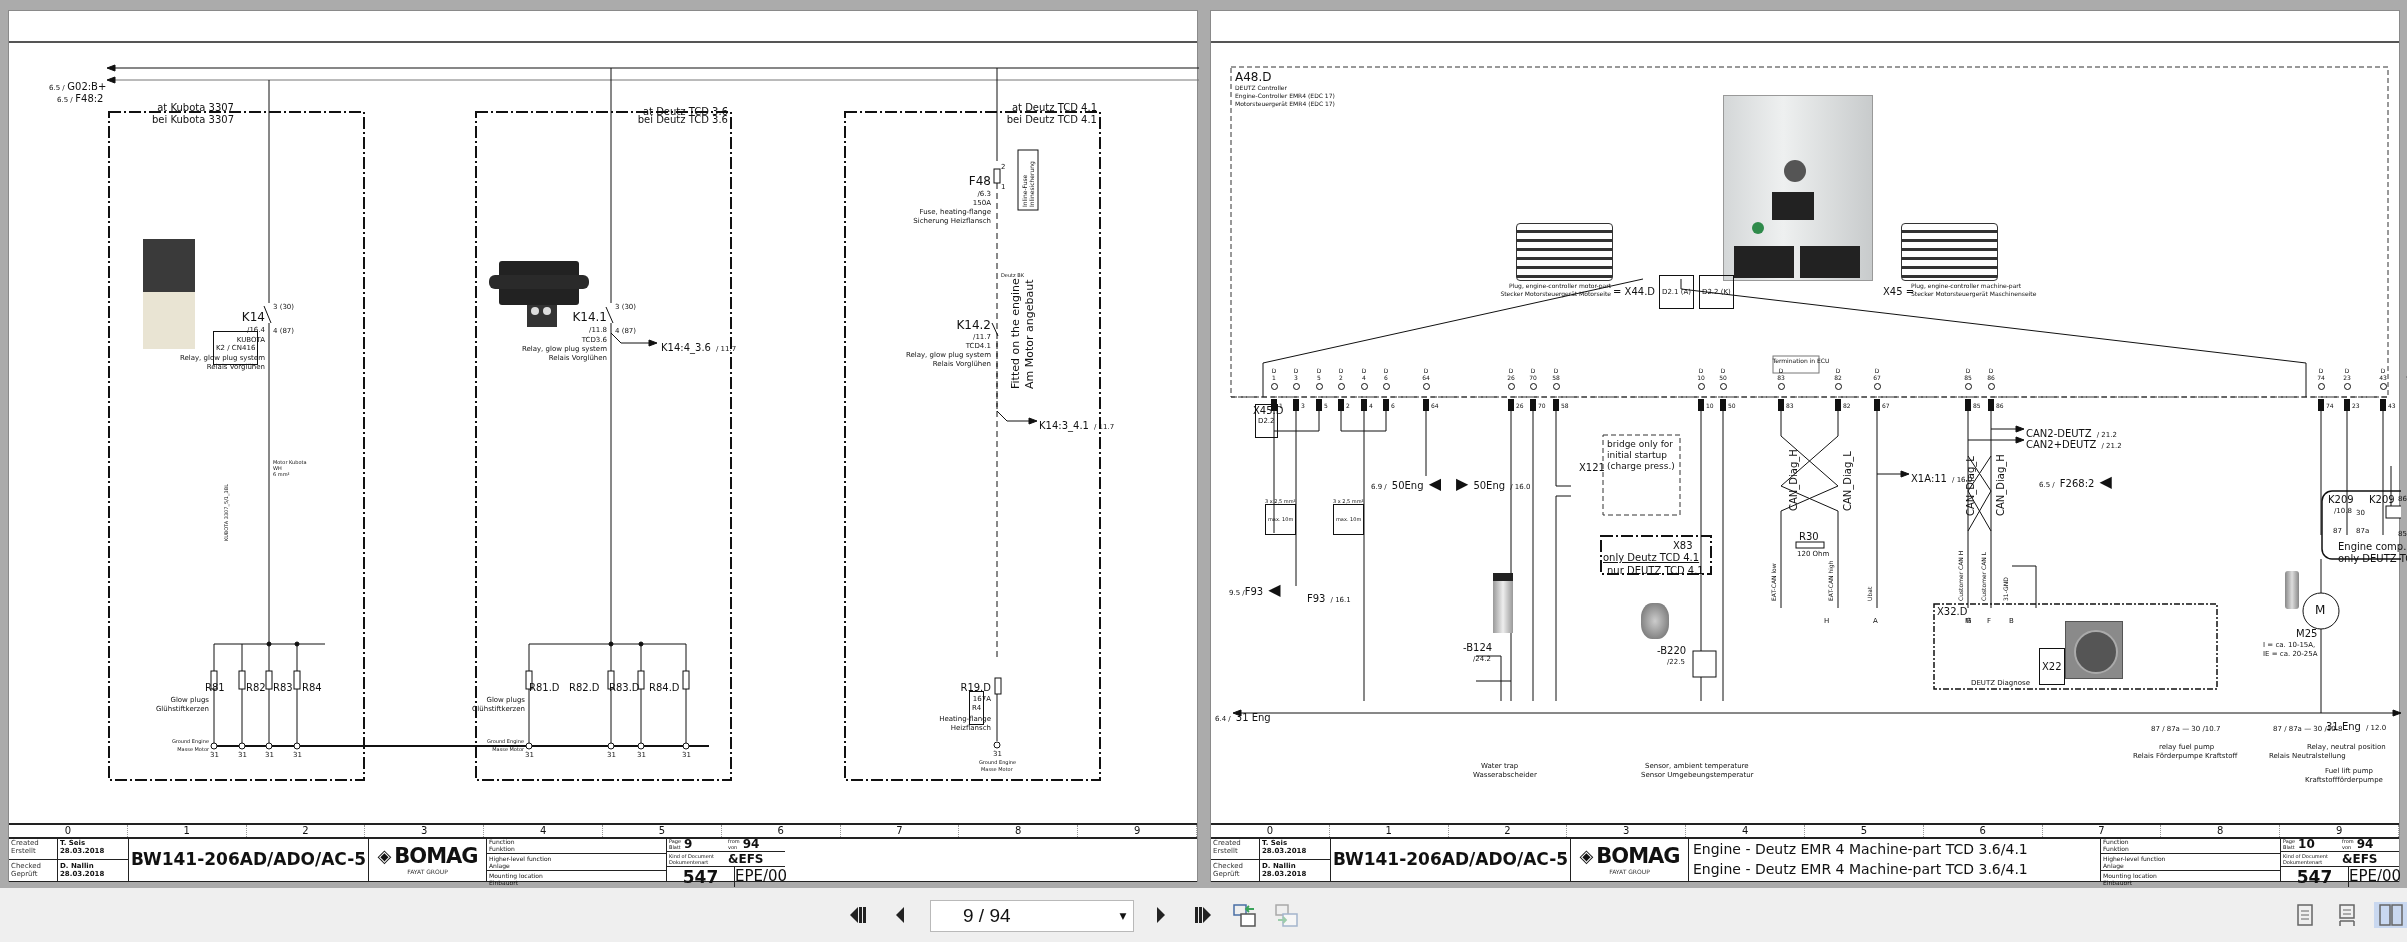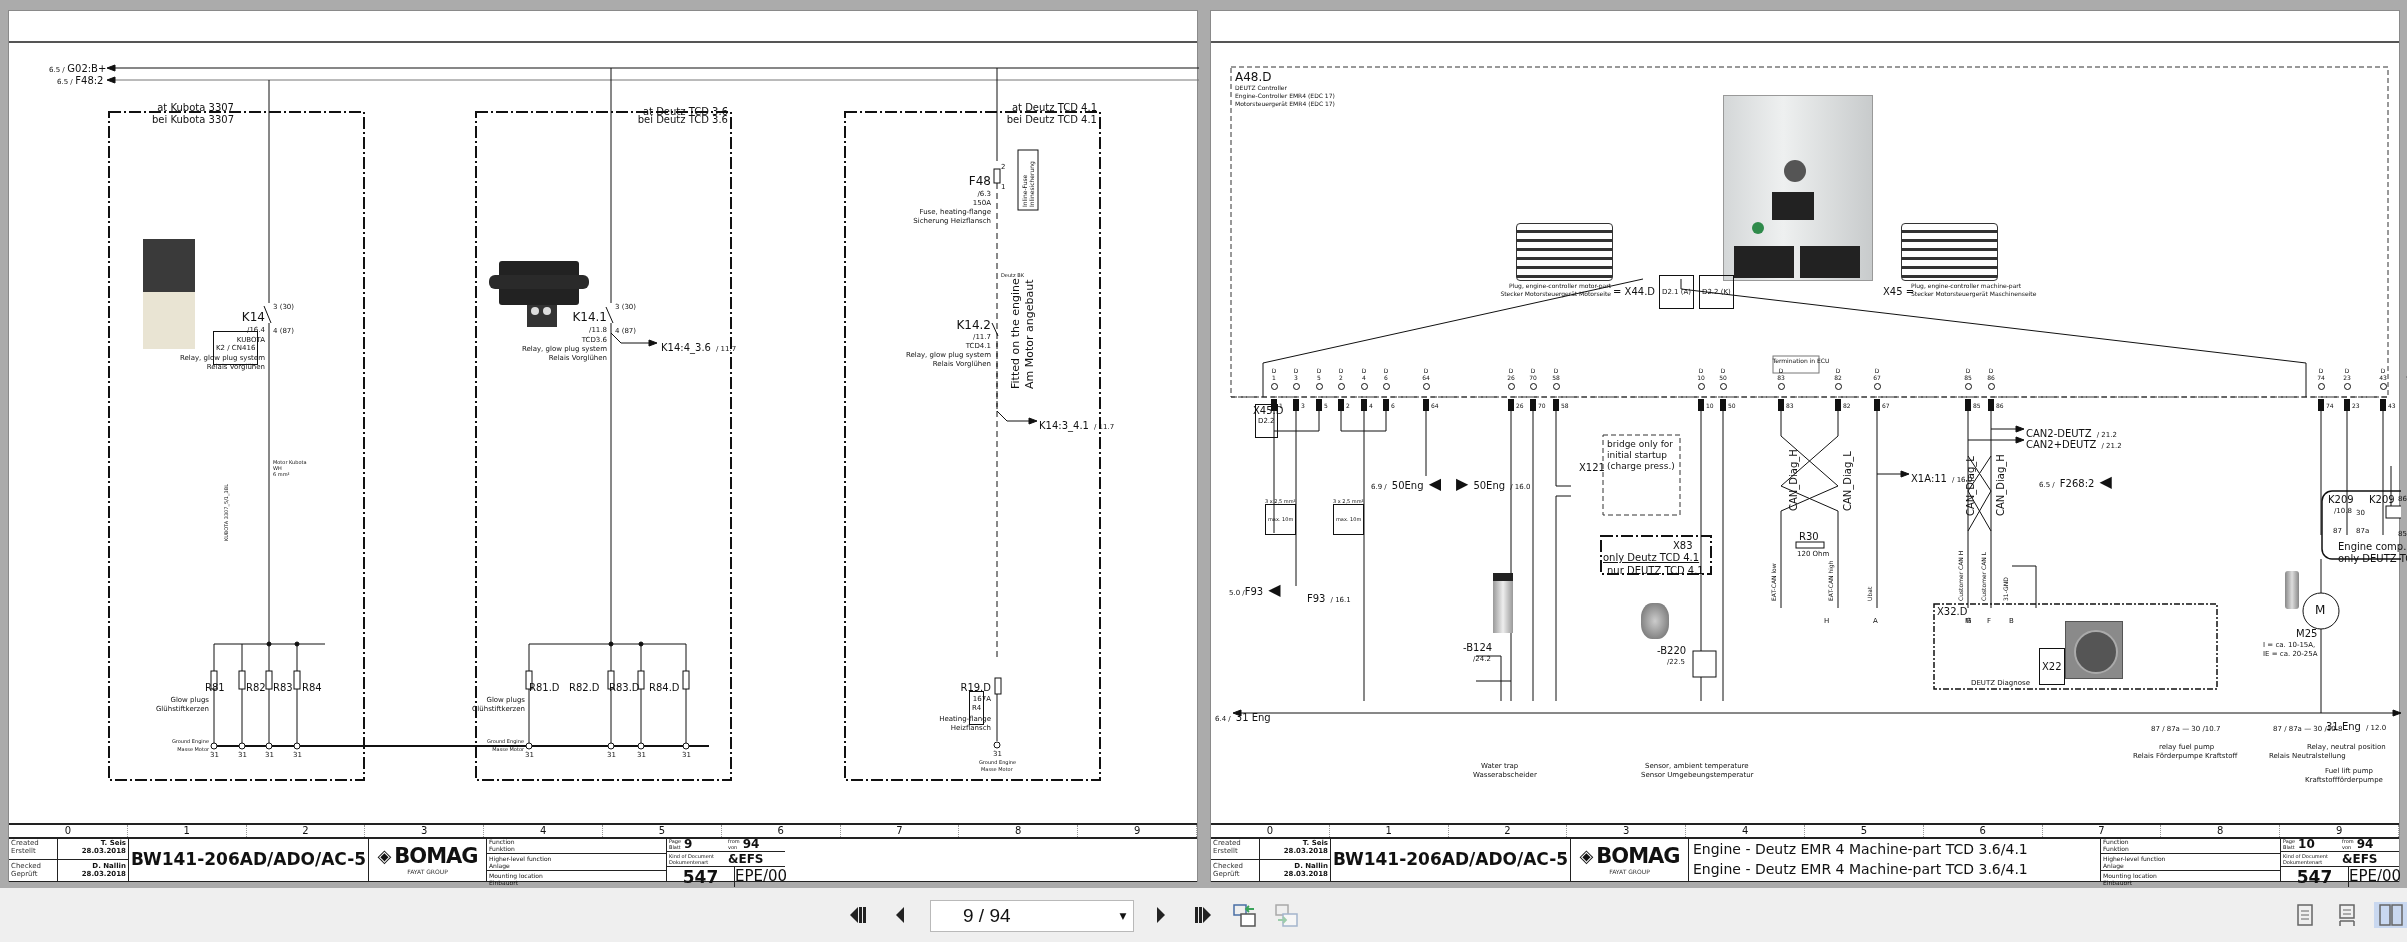--- a/index.html
+++ b/index.html
@@ -4,36 +4,36 @@
 <style>
   html,body{margin:0;padding:0;}
   body{width:2407px;height:942px;background:#ababab;position:relative;overflow:hidden;font-family:"DejaVu Sans",sans-serif;color:#111;}
   .page{position:absolute;top:10px;width:1190px;height:872px;background:#fff;border:1px solid #8a8a8a;box-sizing:border-box;}
   #page-left{left:8px;}
   #page-right{left:1210px;}
   .frame{position:absolute;left:0;top:30px;right:0;bottom:0;border-top:2px solid #555;}
   svg.schem{position:absolute;left:0;top:0;}
   .t{position:absolute;white-space:nowrap;line-height:1;}
   .xs{font-size:7px;}
-  .s{font-size:8px;}
+  .s{font-size:8px;margin-top:18px;}
   .m{font-size:10px;}
   .l{font-size:12px;}
   .r{text-align:right;}
   .boxed{border:1px solid #111;padding:12px 2px;}
   
   .grid{position:absolute;left:0;right:0;top:812px;height:12px;border-top:2px solid #222;border-bottom:2px solid #222;display:flex;}
   .grid div{flex:1;text-align:center;font-size:10px;line-height:12px;border-right:1px dotted #999;}
   
   .tb{position:absolute;left:0;right:0;top:826px;height:44px;display:flex;border-bottom:1px solid #222;font-size:7px;}
   .tb .c{border-right:1px solid #222;position:relative;box-sizing:border-box;}
   .tb .who{width:120px;display:flex;flex-direction:column;}
   .tb .who .row{flex:1;display:flex;border-bottom:1px solid #222;}
   .tb .who .row:last-child{border-bottom:none;}
   .tb .who .lab{width:44px;border-right:1px solid #222;padding:2px;color:#333;}
-  .tb .who .val{flex:1;padding:2px;font-weight:bold;text-align:right;}
+  .tb .who .val{flex:1;padding:2px;font-weight:bold;}
   .tb .model{width:240px;display:flex;align-items:center;justify-content:center;font-size:17px;font-weight:bold;}
   .tb .logo{width:118px;display:flex;flex-direction:column;align-items:center;justify-content:center;}
   .tb .logo .brand{font-size:21px;font-weight:bold;letter-spacing:-1px;display:flex;align-items:center;gap:4px;}
   .tb .logo .sub{font-size:6px;color:#333;}
   .tb .desc{flex:1;padding:2px 4px;font-size:14px;display:flex;flex-direction:column;justify-content:space-around;}
   .tb .func{width:180px;display:flex;flex-direction:column;}
   .tb .func div{flex:1;border-bottom:1px solid #222;padding:1px 2px;font-size:6px;line-height:7px;}
   .tb .func div:last-child{border-bottom:none;}
   .tb .pg{width:118px;display:flex;flex-direction:column;}
   .tb .pg .r1,.tb .pg .r2,.tb .pg .r3{flex:1;display:flex;border-bottom:1px solid #222;}
@@ -439,21 +439,21 @@
 
   <div class="t" style="left:54px;top:488px;font-size:5px;">
       <div>3 x 2,5 mm²</div>
       <div class="boxed">max. 10m</div>
     </div>
   <div class="t" style="left:122px;top:488px;font-size:5px;">
       <div>3 x 2,5 mm²</div>
       <div class="boxed">max. 10m</div>
     </div>
 
-  <div class="t" style="left:18px;top:571px;"><span class="xs">5.0 /</span><span class="m">F93</span> ◀</div>
+  <div class="t" style="left:18px;top:571px;"><span class="xs">9.5 /</span><span class="m">F93</span> ◀</div>
   <div class="t" style="left:96px;top:578px;"><span class="m">F93</span> <span class="xs">/ 16.1</span></div>
 
   <div class="t" style="left:160px;top:465px;"><span class="xs">6.9 /</span> <span class="m">50Eng</span> ◀</div>
   <div class="t" style="left:245px;top:465px;">▶ <span class="m">50Eng</span> <span class="xs">/ 16.0</span></div>
 
   <div class="t m" style="left:368px;top:452px;">X121</div>
   <div class="t" style="left:396px;top:428px;width:70px;font-size:9px;line-height:11px;white-space:normal;">bridge only for initial startup (charge press.)</div>
 
   <div class="t m" style="left:462px;top:530px;">X83</div>
   <div class="t m" style="left:392px;top:542px;text-decoration:underline;">only Deutz TCD 4.1</div>

